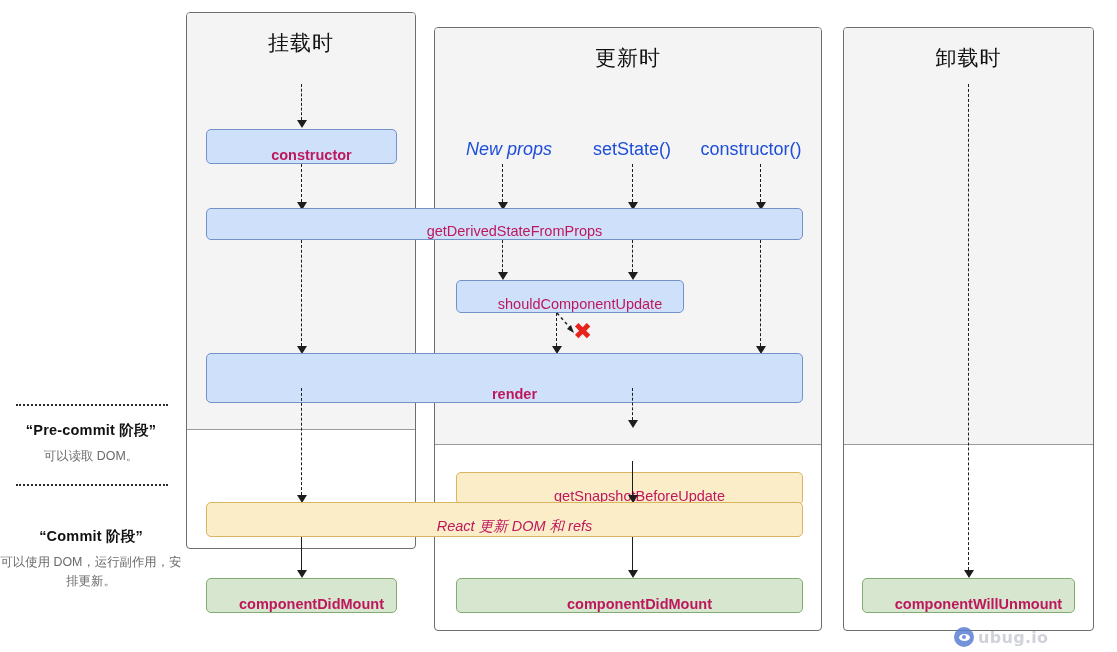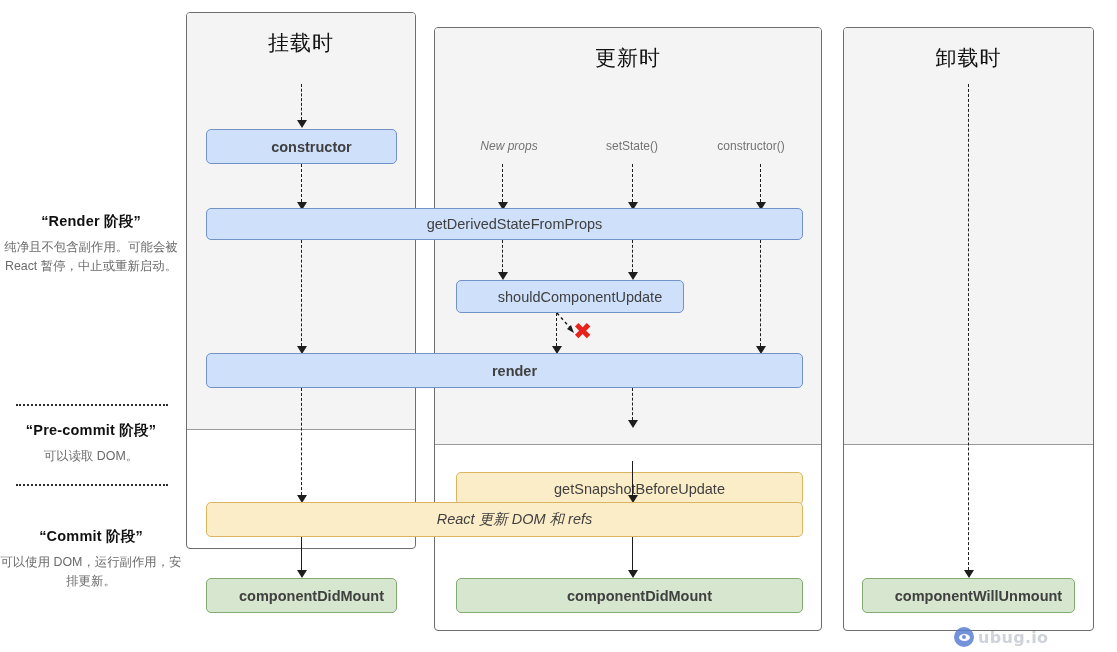--- a/index.html
+++ b/index.html
@@ -39,34 +39,34 @@
   .panel-title{
     position:absolute;left:0;right:0;top:16px;
     text-align:center;font-size:21px;color:#111;
     font-weight:normal;letter-spacing:1px;
   }
 
   
   .box{
     position:absolute;box-sizing:border-box;
     border-radius:5px;border:1px solid;
-    display:flex;align-items:center;
-    font-size:14.5px;color:#404040;white-space:nowrap;padding-left:20px;
+    display:flex;align-items:flex-end;
+    font-size:14.5px;color:#be185d;white-space:nowrap;padding-left:20px;
   }
   .box.center{justify-content:center;}
   .box.blue{background:#cfe0fb;border-color:#7392c8;}
   .box.yellow{background:#fcedc9;border-color:#d9b461;}
   .box.green{background:#d7e6cf;border-color:#84ab72;}
   .box .lbl{width:100%;text-align:center;}
   .bold .lbl{font-weight:bold;}
   .ital .lbl{font-style:italic;}
 
   
   .trigger{
-    position:absolute;font-size:12px;color:#737373;
+    position:absolute;font-size:18px;color:#1d4ed8;
     text-align:right;white-space:nowrap;transform:translateX(-50%);
   }
   .trigger.ital{font-style:italic;}
 
   
   .vdash{
     position:absolute;width:0;
     border-left:1.6px dashed #1d1d1d;
   }
   .vsolid{
@@ -107,24 +107,20 @@
   .wm-text{
     font-size:16px;font-weight:bold;color:#c9ccd4;
     letter-spacing:.3px;font-family:"DejaVu Sans",sans-serif;
   }
 </style>
 </head>
 <body>
 
 <div id="stage">
 
-  <div class="phase-label" style="top:212px;">
-    <div class="phase-title">“Render 阶段”</div>
-    <div class="phase-desc">纯净且不包含副作用。可能会被 React 暂停，中止或重新启动。</div>
-  </div>
 
   <div class="dotline" style="top:404px;"></div>
 
   <div class="phase-label" style="top:421px;">
     <div class="phase-title">“Pre-commit 阶段”</div>
     <div class="phase-desc">可以读取 DOM。</div>
   </div>
 
   <div class="dotline" style="top:484px;"></div>
 
@@ -196,21 +192,21 @@
 
   <div class="vdash" style="left:556px;top:313px;height:33px;"></div>
   <div class="arrowhead" style="left:556.8px;top:346px;"></div>
 
   <svg style="position:absolute;left:548px;top:311px;width:40px;height:32px;overflow:visible;">
     <line x1="9" y1="2" x2="25" y2="20" stroke="#1d1d1d" stroke-width="1.4" stroke-dasharray="3,3"></line>
     <polygon points="26,22 19,18 23,14" fill="#1d1d1d"></polygon>
   </svg>
   <div class="redx" style="left:573px;top:320px;">✖</div>
 
-  <div class="box blue bold center" style="left:206px;top:353px;width:597px;height:35px;">
+  <div class="box blue bold center" style="left:206px;top:353px;width:597px;height:50px;">
     <span class="lbl">render</span>
   </div>
 
   <div class="vdash" style="left:301px;top:388px;height:107px;"></div>
   <div class="arrowhead" style="left:301.8px;top:495px;"></div>
 
   <div class="vdash" style="left:632px;top:388px;height:32px;"></div>
   <div class="arrowhead" style="left:632.8px;top:420px;"></div>
 
   <div class="box yellow center" style="left:456px;top:428px;width:347px;height:33px;margin-top:44px;">

